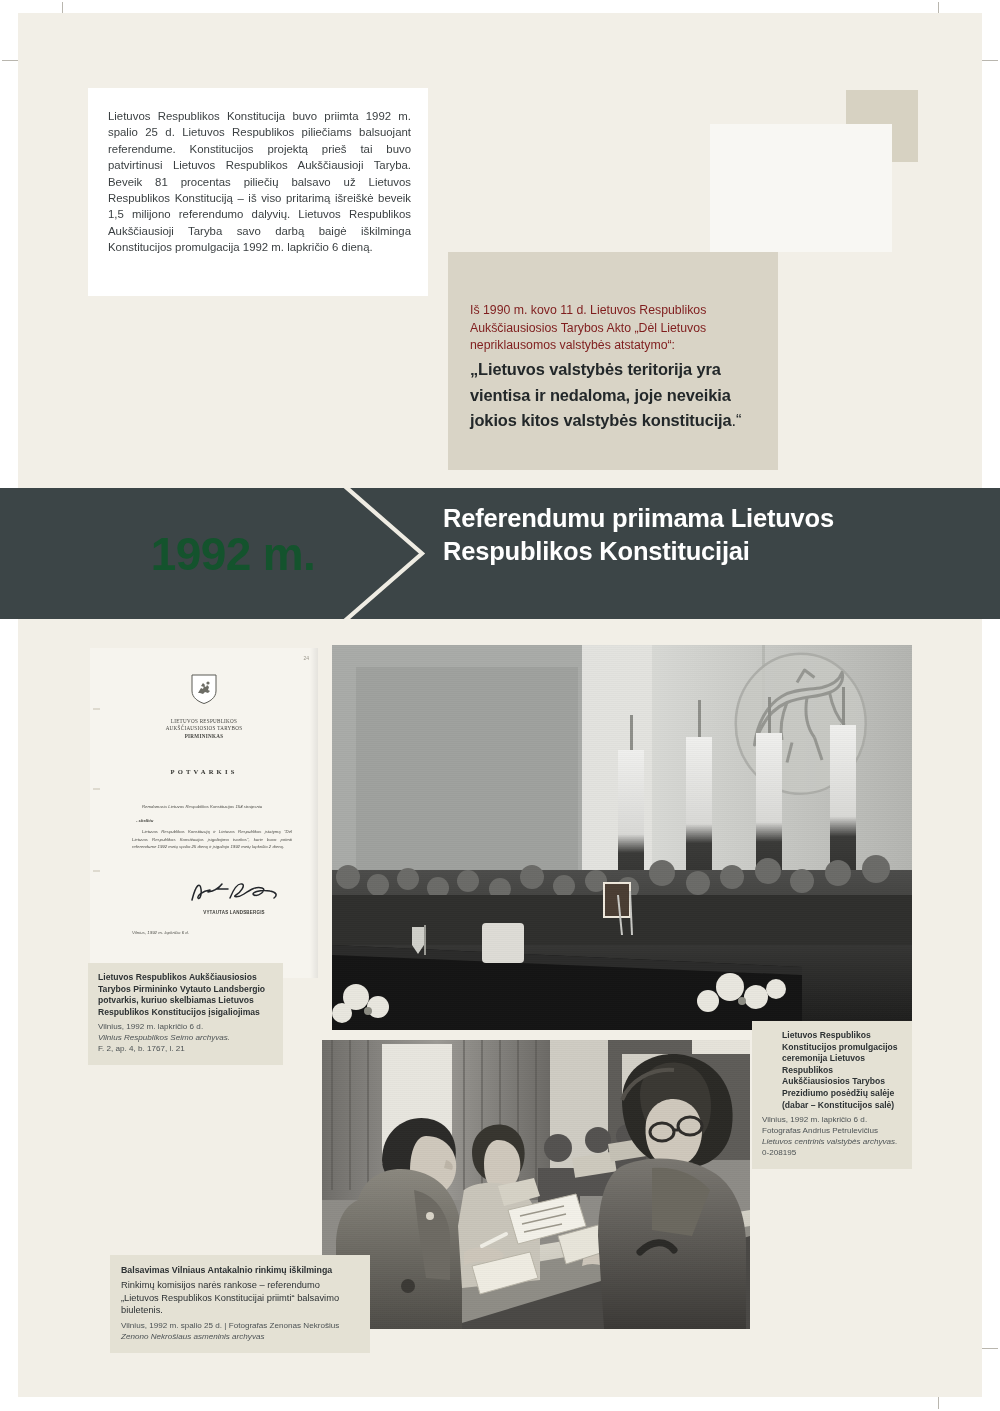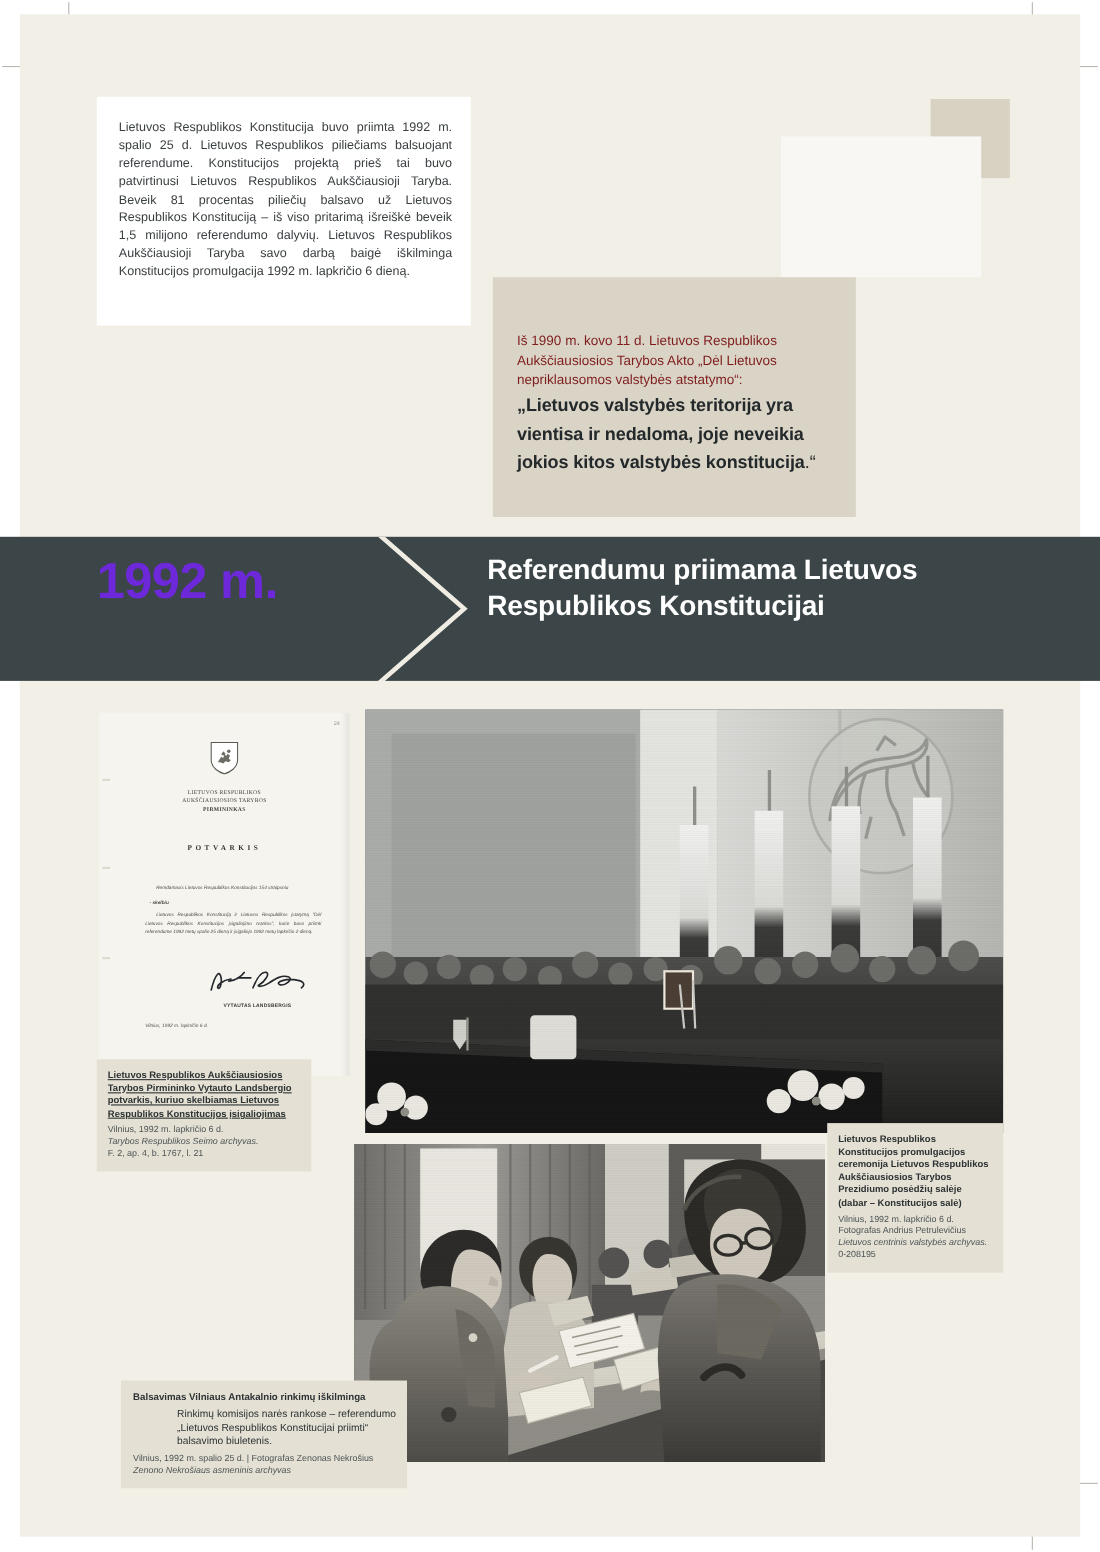--- a/index.html
+++ b/index.html
@@ -52,21 +52,21 @@
 
   
   .banner{
     position:absolute;left:0;top:488px;width:1000px;height:131px;
     background:#3c4547;overflow:hidden;
   }
   .banner .chev{
     position:absolute;left:0;top:0;width:480px;height:131px;
   }
   .date-block{
-    position:absolute;left:88px;top:502px;width:290px;color:#6d28d9;
+    position:absolute;left:88px;top:528px;width:290px;color:#14532d;text-align:center;
   }
   .date-year{
     font-size:46px;font-weight:bold;line-height:52px;letter-spacing:-0.6px;
     font-family:"Liberation Sans Narrow","Liberation Sans",sans-serif;
   }
   .date-day{
     font-size:30px;line-height:38px;letter-spacing:-0.2px;
     font-family:"Liberation Sans Narrow","Liberation Sans",sans-serif;
   }
   .banner-title{
@@ -89,30 +89,30 @@
     overflow:hidden;background:#6b6966;
   }
 
   
   .cap{position:absolute;background:#e4e1d4;box-sizing:border-box;}
   .cap .t{font-weight:bold;color:#2d3234;}
   .cap .s{color:#4d5355;}
   .cap .i{color:#4d5355;font-style:italic;}
 
   .cap-doc{left:88px;top:963px;width:195px;padding:9px 10px 10px 10px;}
-  .cap-doc .t{font-size:8.6px;line-height:11.6px;text-decoration:underline;}
+  .cap-doc .t{font-size:8.6px;line-height:11.6px;}
   .cap-doc .s,.cap-doc .i{font-size:8.1px;line-height:10.9px;}
 
   .cap-cer{left:752px;top:1021px;width:160px;padding:9px 10px 10px 10px;}
-  .cap-cer .t{font-size:8.6px;line-height:11.6px;}
+  .cap-cer .t{font-size:8.6px;line-height:11.6px;margin-left:20px;}
   .cap-cer .s,.cap-cer .i{font-size:8.1px;line-height:10.9px;}
 
   .cap-vot{left:110px;top:1255px;width:260px;padding:9px 10px 10px 11px;}
   .cap-vot .t{font-size:8.8px;line-height:12px;}
-  .cap-vot .m{font-size:9.3px;line-height:12.6px;color:#2d3234;margin-left:40px;}
+  .cap-vot .m{font-size:9.3px;line-height:12.6px;color:#2d3234;}
   .cap-vot .s,.cap-vot .i{font-size:8.1px;line-height:10.9px;}
   .gap4{height:4px;}
   .gap3{height:3px;}
 
   
   .doc-sheet{position:absolute;inset:0;background:#f6f4ee;}
   .doc-shadow{position:absolute;right:0;top:0;bottom:0;width:8px;
      background:linear-gradient(to right,rgba(0,0,0,0.00),rgba(0,0,0,0.07));}
   .doc-num{position:absolute;right:9px;top:7px;font-size:5px;color:#9a968c;}
   .doc-arms{position:absolute;left:50%;top:26px;transform:translateX(-50%);}
@@ -208,21 +208,21 @@
   </div>
 
   <div class="doc-date">Vilnius, 1992 m. lapkričio 6 d.</div>
   <div class="doc-shadow"></div>
 </div>
 
 <div class="cap cap-doc">
   <div class="t">Lietuvos Respublikos Aukščiausiosios Tarybos Pirmininko Vytauto Landsbergio potvarkis, kuriuo skelbiamas Lietuvos Respublikos Konstitucijos įsigaliojimas</div>
   <div class="gap4"></div>
   <div class="s">Vilnius, 1992 m. lapkričio 6 d.</div>
-  <div class="i">Tarybos Respublikos Seimo archyvas.</div>
+  <div class="i">Vilnius Respublikos Seimo archyvas.</div>
   <div class="s">F. 2, ap. 4, b. 1767, l. 21</div>
 </div>
 
 <div class="img-ceremony">
   <svg class="ph" viewBox="0 0 580 385" preserveAspectRatio="none">
     <defs>
       <linearGradient id="wallG" x1="0" y1="0" x2="0" y2="1">
         <stop offset="0" stop-color="#b9bbb8"></stop>
           <stop offset="1" stop-color="#9b9d9b"></stop>
       </linearGradient>

